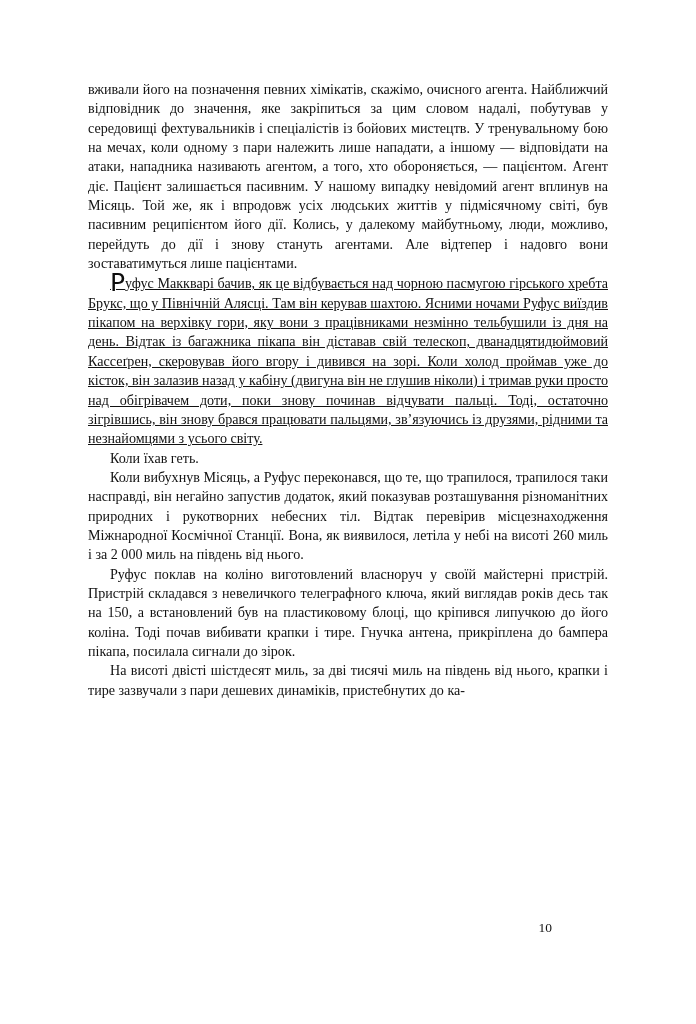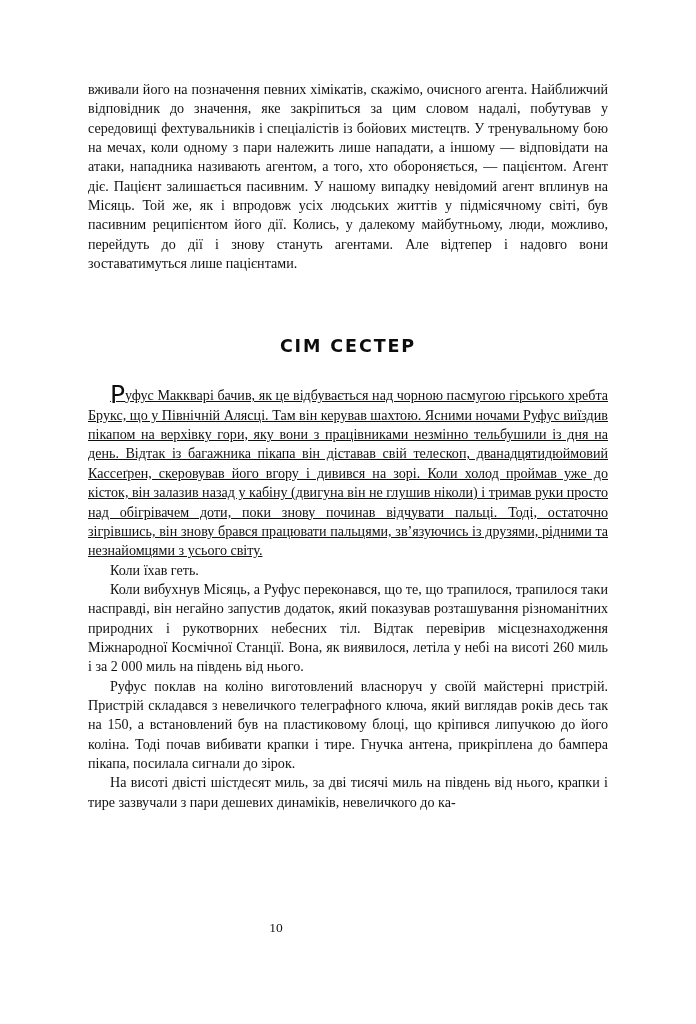--- a/index.html
+++ b/index.html
@@ -82,45 +82,44 @@
     letter-spacing: 0;
     color: #0d0d0d;
   }
 
   
   .folio {
     position: absolute;
     left: 0;
     top: 920px;
     width: 552px;
-    text-align: center;
+    text-align: right;
     font-size: 13.5px;
     line-height: 16px;
     color: #141414;
     font-family: "Liberation Serif", "DejaVu Serif", serif;
   }
 </style>
 </head>
 <body>
 
 <div class="page">
 
   <div class="textblock">
 
     <p class="para">вживали його на позначення певних хімікатів, скажімо, очисного агента. Найближчий відповідник до значення, яке закріпиться за цим словом надалі, побутував у середовищі фехтувальників і спеціалістів із бойових мистецтв. У тренувальному бою на мечах, коли одному з пари належить лише нападати, а іншому — відповідати на атаки, нападника називають агентом, а того, хто обороняється, — пацієнтом. Агент діє. Пацієнт залишається пасивним. У нашому випадку невідомий агент вплинув на Місяць. Той же, як і впродовж усіх людських життів у підмісячному світі, був пасивним реципієнтом його дії. Колись, у далекому майбутньому, люди, можливо, перейдуть до дії і знову стануть агентами. Але відтепер і надовго вони зоставатимуться лише пацієнтами.</p>
 
-    <h2 class="chapter-heading">СІМ СЕСТЕР</h2>
 
     <p class="para dropcap-para"><span class="dc-spacer"></span><span class="dropcap">Р</span><span>уфус Макквapі бачив, як це відбувається над чорною пасмугою гірського хребта Брукс, що у Північній Алясці. Там він керував шахтою. Ясними ночами Руфус виїздив пікапом на верхівку гори, яку вони з працівниками незмінно тельбушили із дня на день. Відтак із багажника пікапа він діставав свій телескоп, дванадцятидюймовий Кассеґрен, скеровував його вгору і дивився на зорі. Коли холод проймав уже до кісток, він залазив назад у кабіну (двигуна він не глушив ніколи) і тримав руки просто над обігрівачем доти, поки знову починав відчувати пальці. Тоді, остаточно зігрівшись, він знову брався працювати пальцями, зв’язуючись із друзями, рідними та незнайомцями з усього світу.</span></p>
 
     <p class="para indent">Коли їхав геть.</p>
 
     <p class="para indent">Коли вибухнув Місяць, а Руфус переконався, що те, що трапилося, трапилося таки насправді, він негайно запустив додаток, який показував розташування різноманітних природних і рукотворних небесних тіл. Відтак перевірив місцезнаходження Міжнародної Космічної Станції. Вона, як виявилося, летіла у небі на висоті 260 миль і за 2 000 миль на південь від нього.</p>
 
     <p class="para indent">Руфус поклав на коліно виготовлений власноруч у своїй майстерні пристрій. Пристрій складався з невеличкого телеграфного ключа, який виглядав років десь так на 150, а встановлений був на пластиковому блоці, що кріпився липучкою до його коліна. Тоді почав вибивати крапки і тире. Гнучка антена, прикріплена до бампера пікапа, посилала сигнали до зірок.</p>
 
-    <p class="para indent">На висоті двісті шістдесят миль, за дві тисячі миль на південь від нього, крапки і тире зазвучали з пари дешевих динаміків, невеличкого до ка-</p>
+    <p class="para indent">На висоті двісті шістдесят миль, за дві тисячі миль на південь від нього, крапки і тире зазвучали з пари дешевих динаміків, пристебнутих до ка-</p>
 
   </div>
 
   <div class="folio">10</div>
 
 </div>
 
 </body></html>

